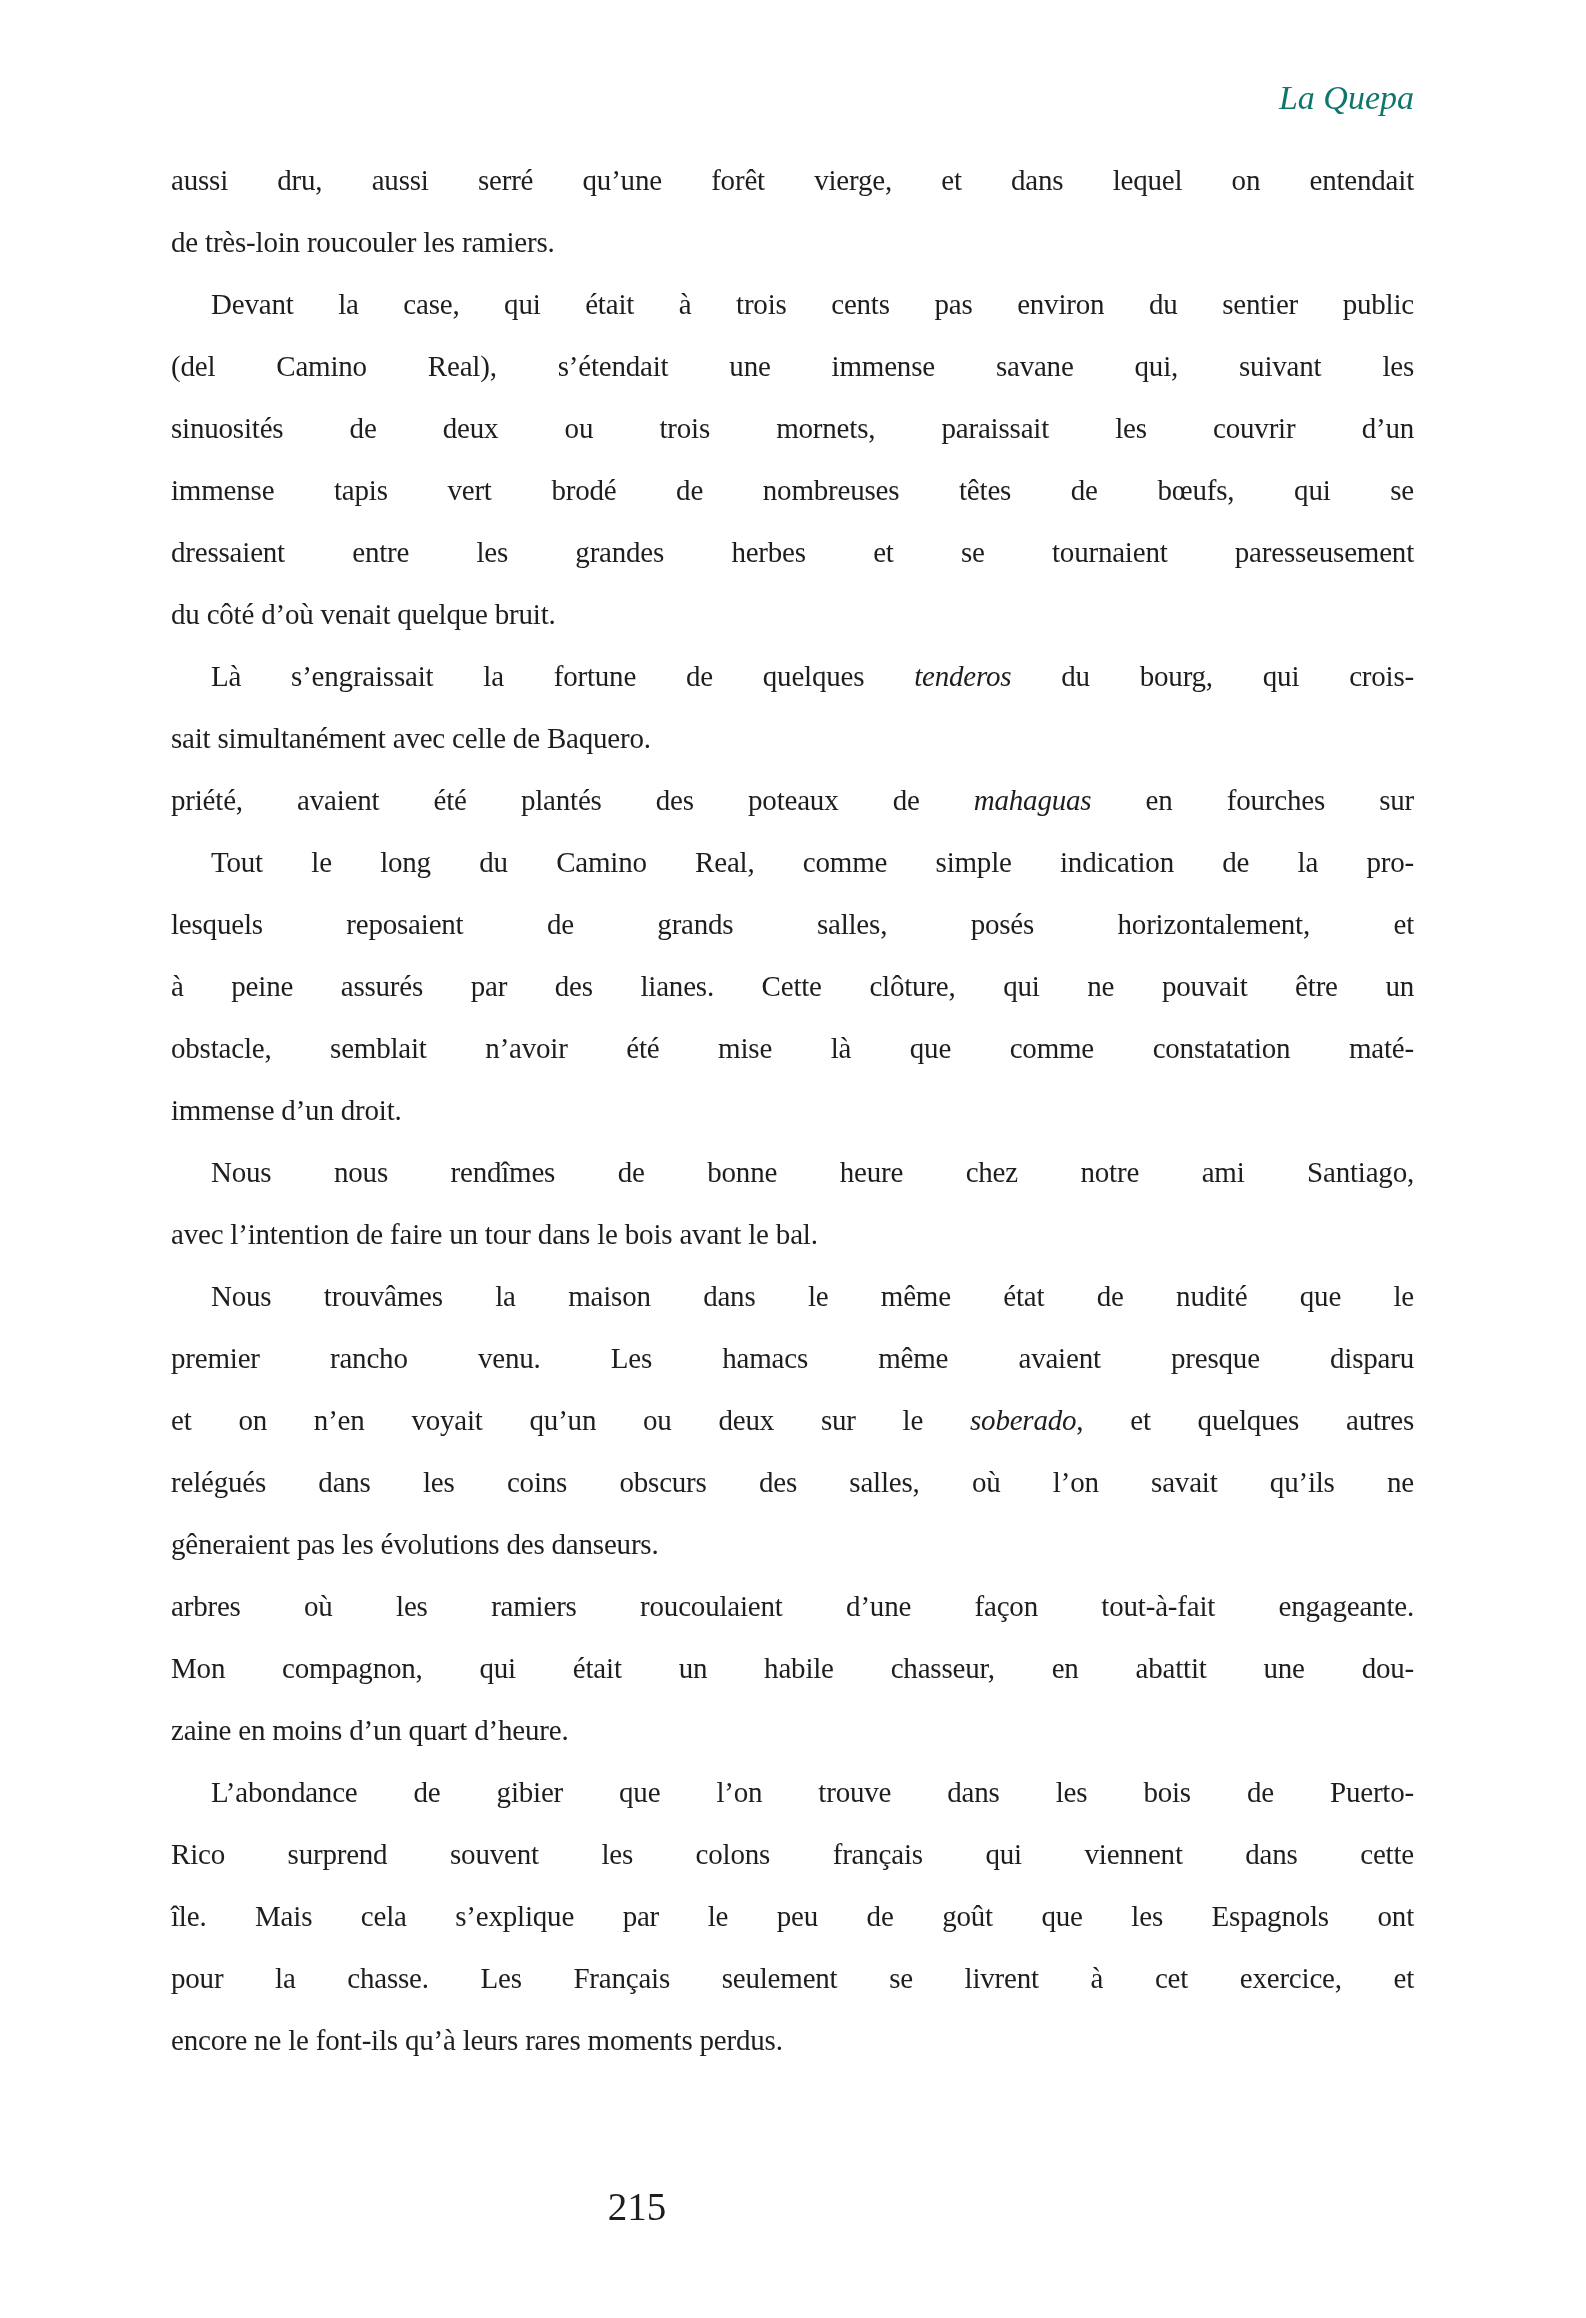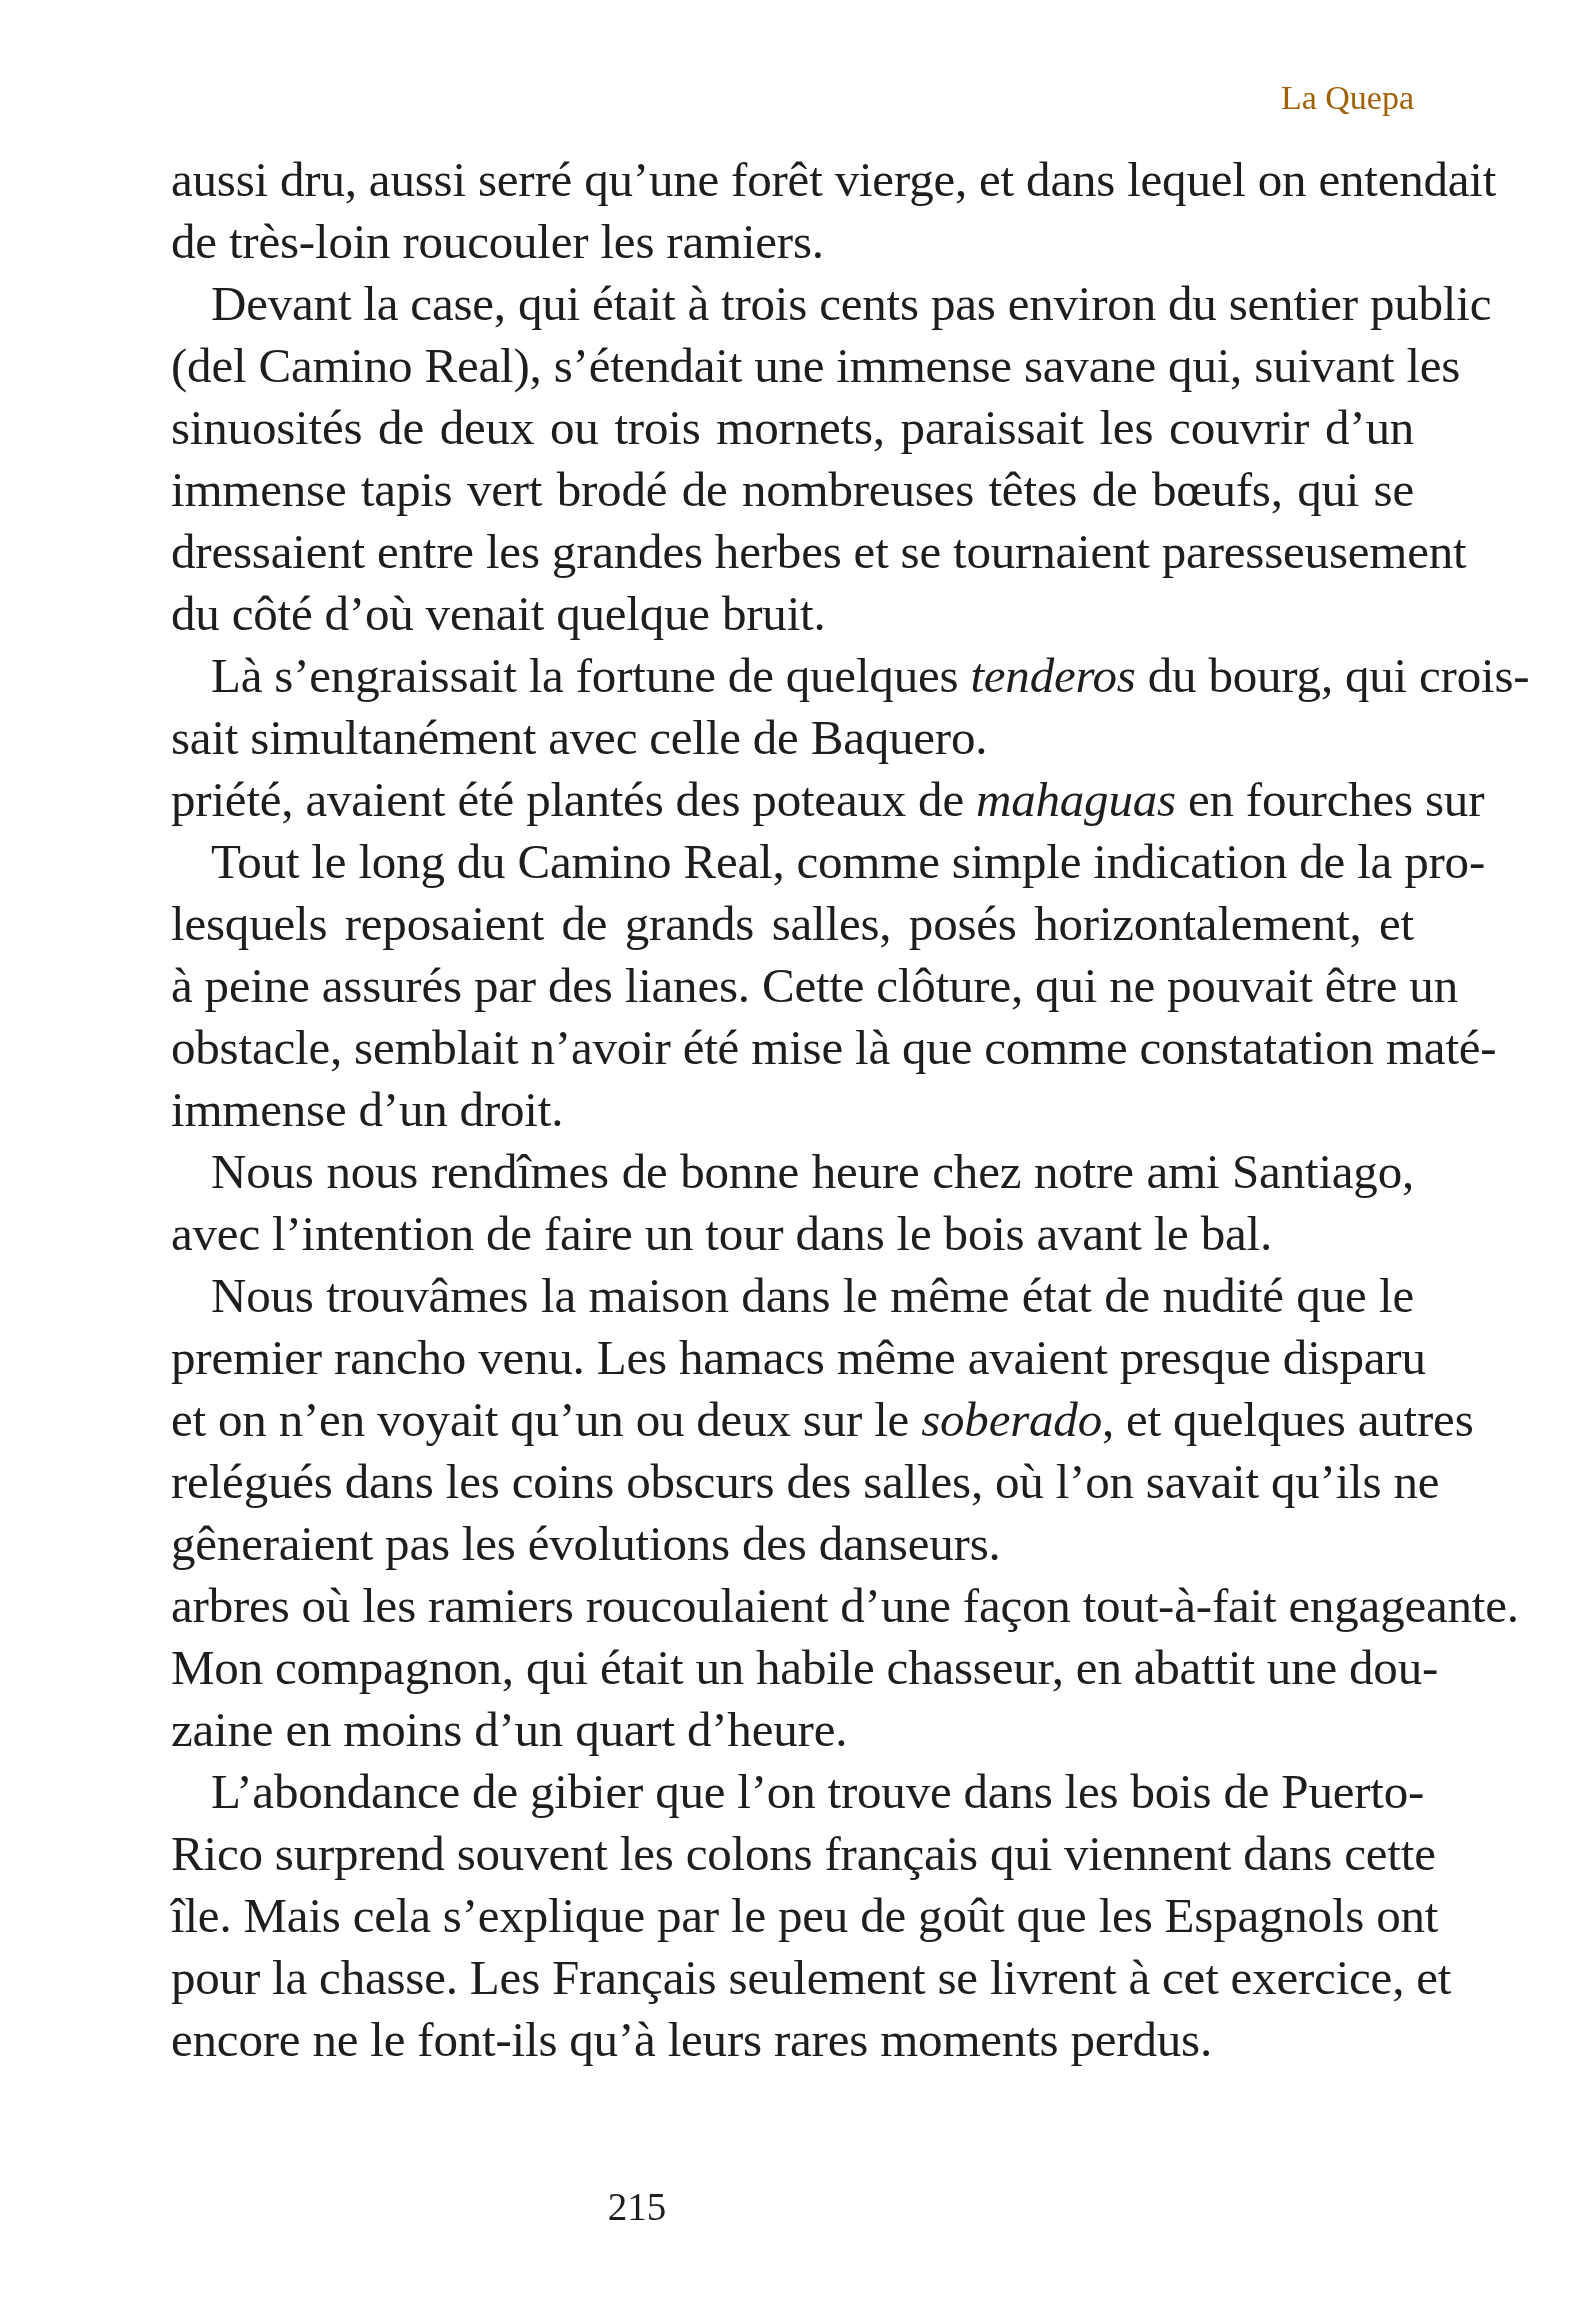--- a/index.html
+++ b/index.html
@@ -13,34 +13,35 @@
       position: relative;
       overflow: hidden;
       font-family: "Liberation Serif", "DejaVu Serif", serif;
       color: #1e1e1e;
     }
     .running-header {
       position: absolute;
       top: 81px;
       right: 172px;
       font-size: 34px;
+      font-style: italic;
       line-height: 1;
-      color: #a16207;
+      color: #0f766e;
     }
     .text-block {
       position: absolute;
       left: 171px;
       top: 149px;
       width: 1243px;
     }
     .line {
       display: block;
       height: 62px;
       line-height: 62px;
-      font-size: 49px;
+      font-size: 29px;
       white-space: nowrap;
       text-align: justify;
       text-align-last: justify;
       letter-spacing: -0.2px;
     }
     .line.indent {
       padding-left: 40px;
     }
     .line.last {
       text-align-last: left;

